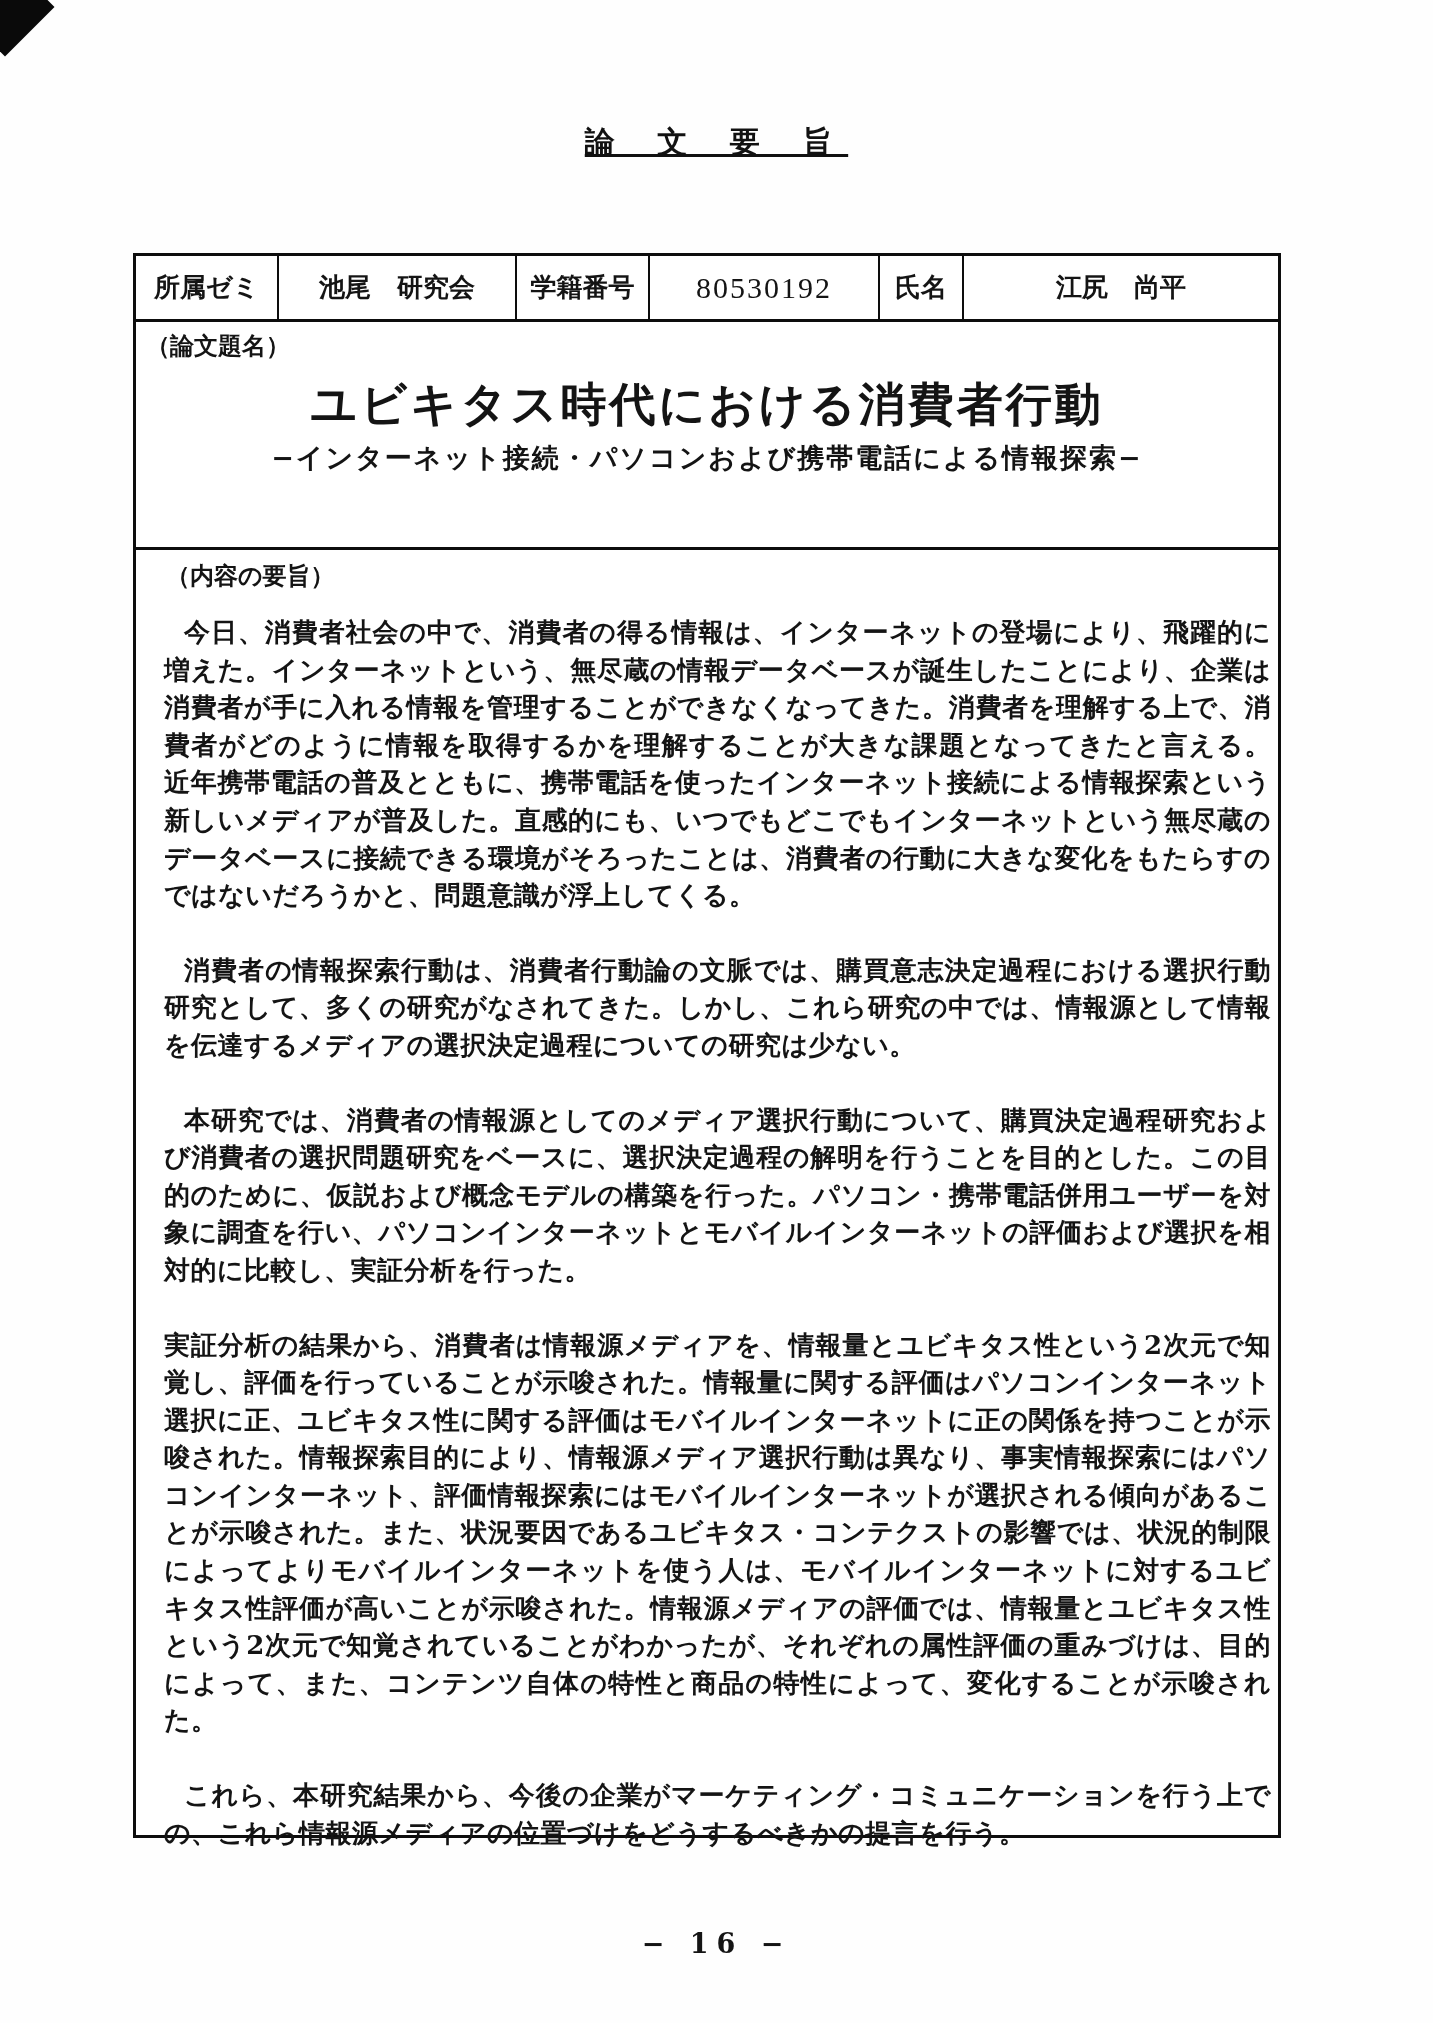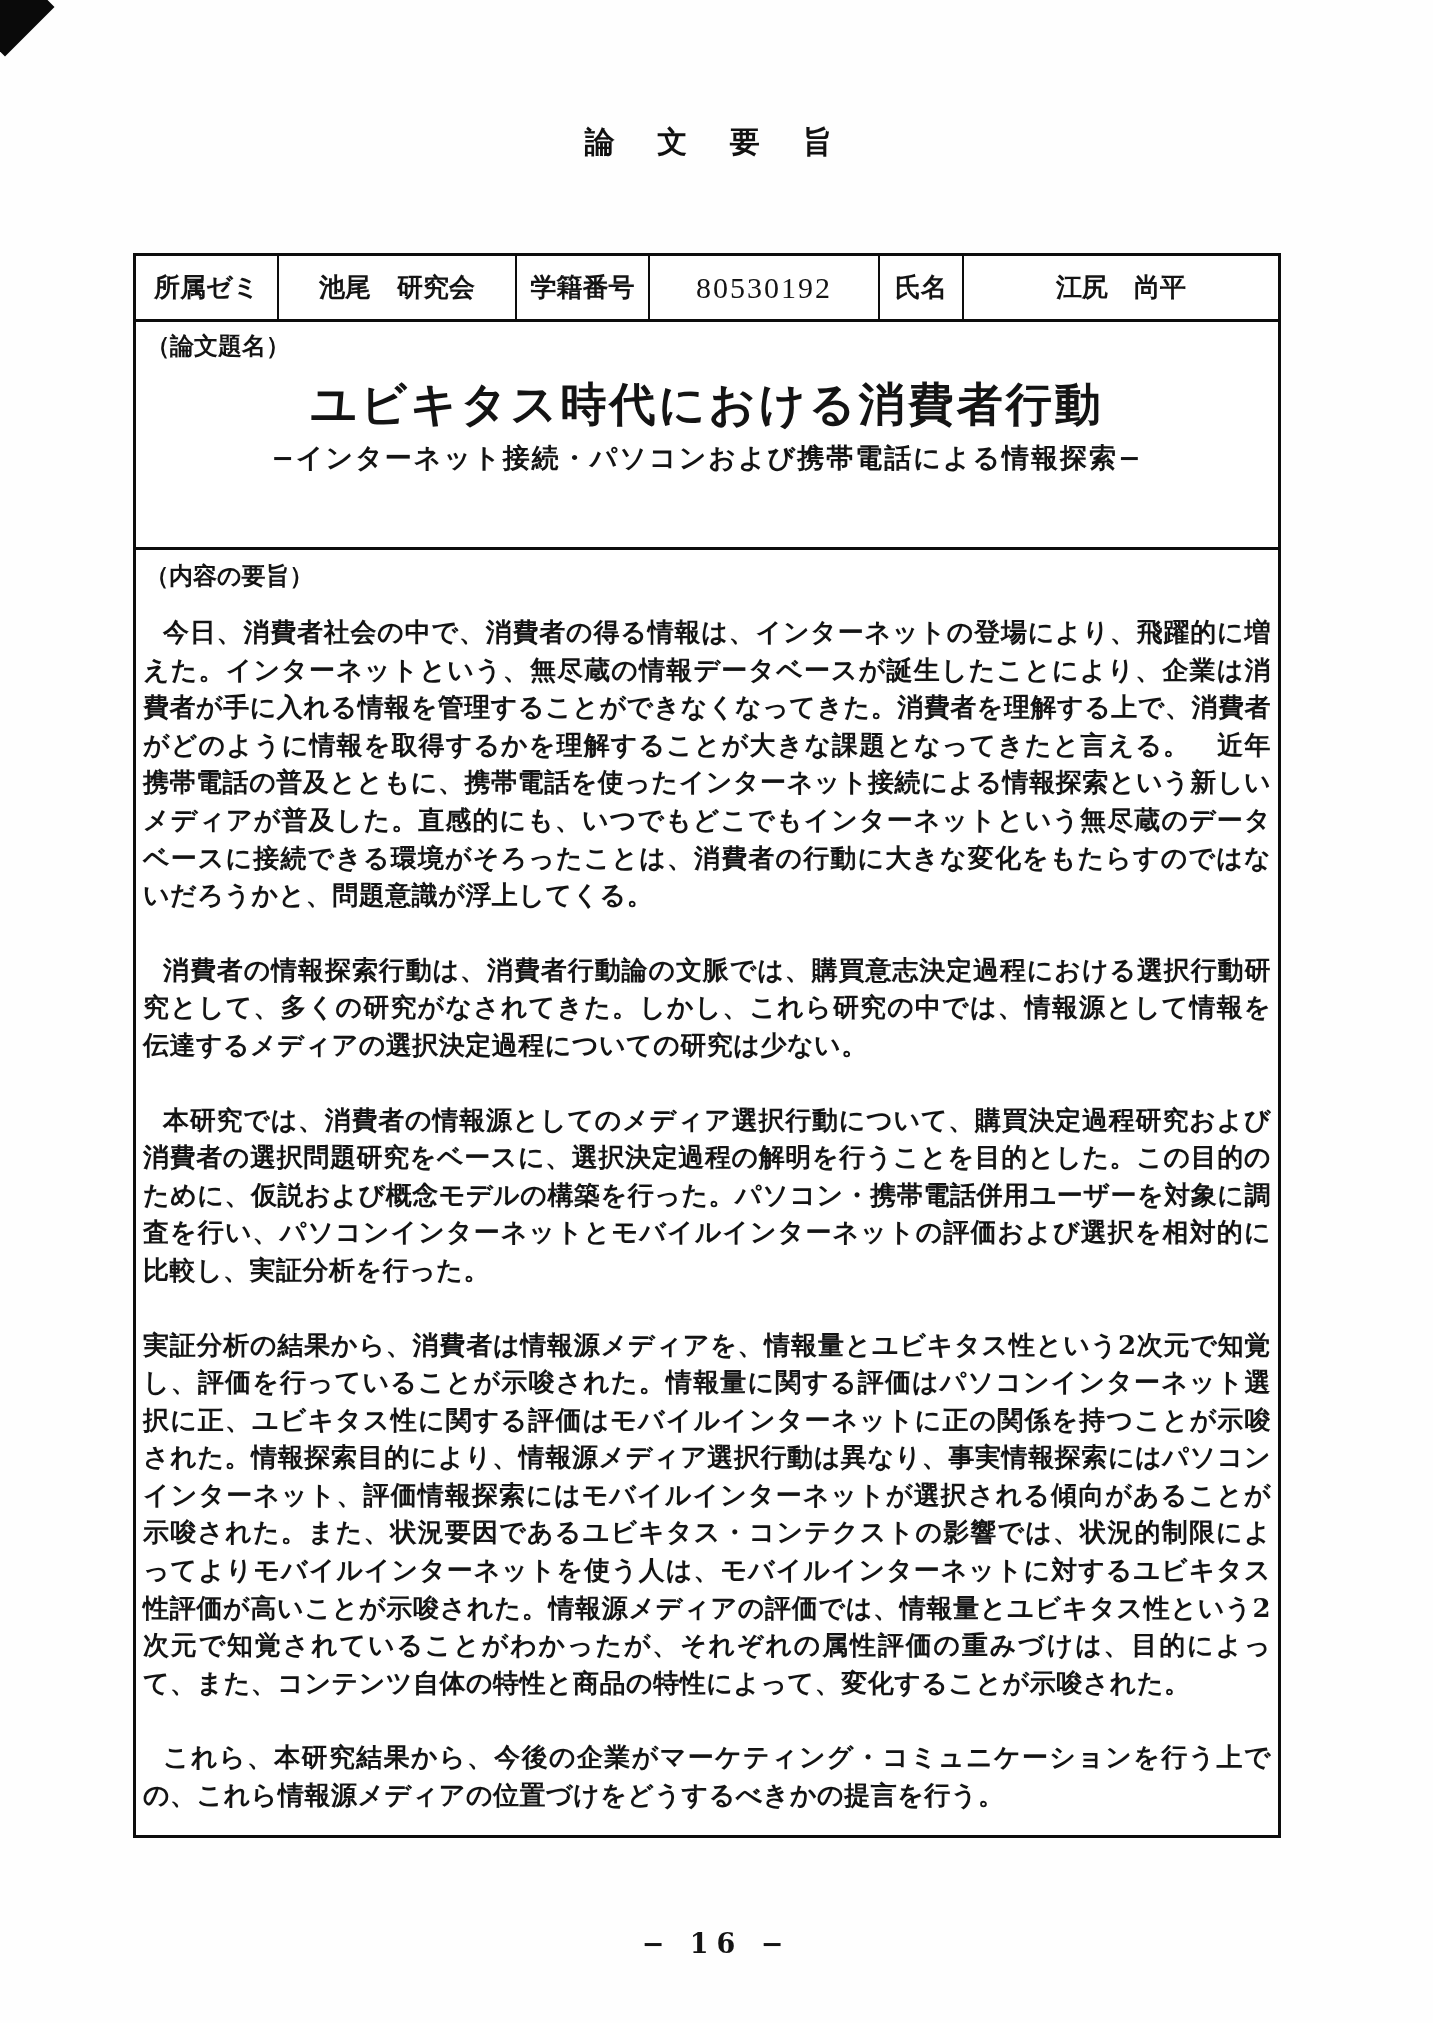--- a/index.html
+++ b/index.html
@@ -17,20 +17,21 @@
   .scan-corner{
     position:absolute;top:-28px;left:-30px;width:70px;height:70px;
     background:#0a0a0a;transform:rotate(45deg);
   }
 
   .header-title{
     position:absolute;top:122px;left:0;width:100%;
     text-align:center;
     font-size:30px;font-weight:bold;letter-spacing:16px;
     color:#111;
+    text-decoration:underline;
   }
 
   .doc-box{
     position:absolute;top:253px;left:133px;width:1148px;height:1585px;
     border:3px solid #0d0d0d;
     box-sizing:border-box;
     display:flex;flex-direction:column;
     background:#fff;
   }
 
@@ -77,20 +78,21 @@
     text-align:center;
     font-size:27px;font-weight:bold;letter-spacing:2px;
   }
 
   
   .abstract-sec{
     flex:1;
     box-sizing:border-box;
     padding:10px 7px 0 7px;
     position:relative;
+    margin-left:21px;
   }
   .abstract-label{
     font-size:24px;font-weight:600;
     margin:0 0 0 2px;
   }
   .abstract-text p{
     margin:37px 0 0 0;
     font-size:26px;
     line-height:37.6px;
     font-weight:600;

